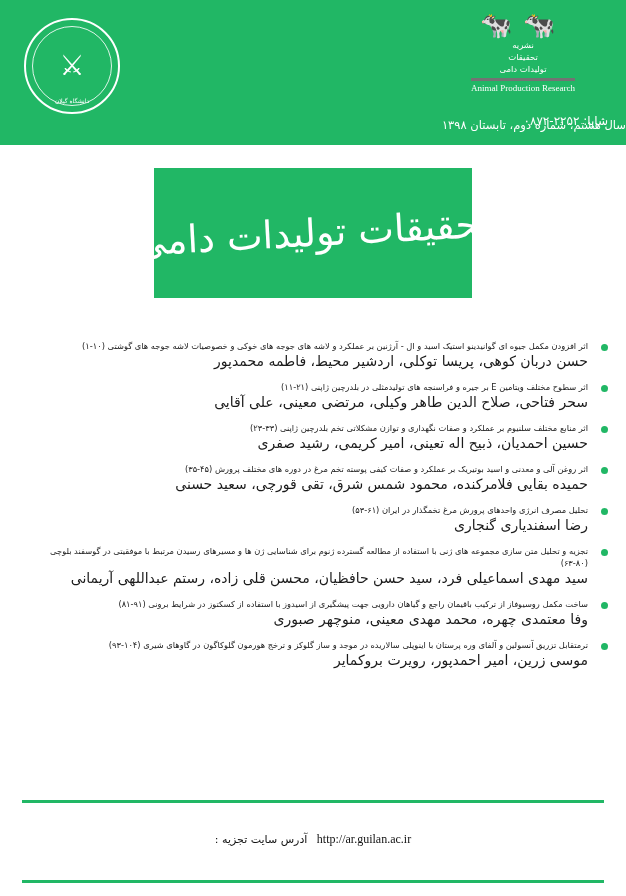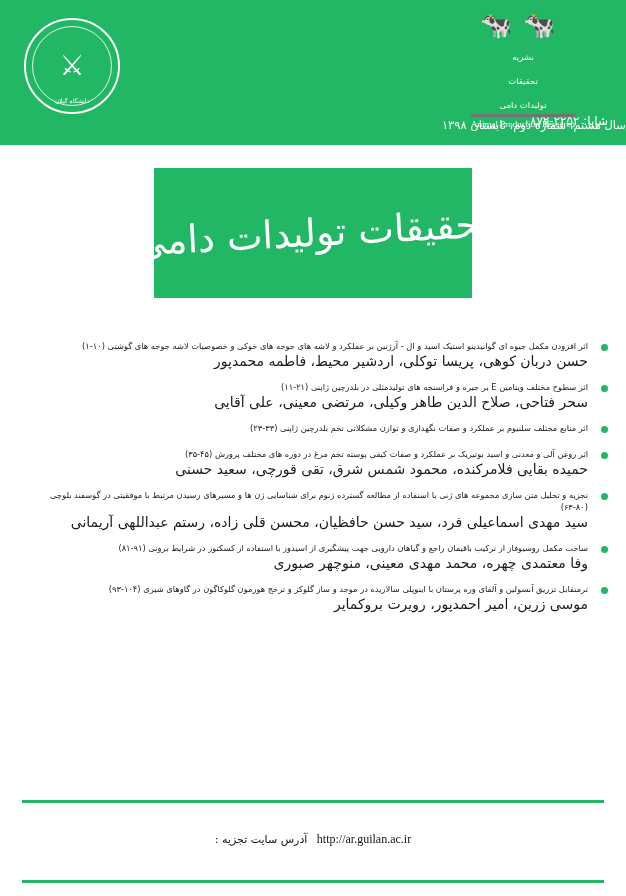--- a/index.html
+++ b/index.html
@@ -84,21 +84,21 @@
     color: #ffffff;
     text-align: center;
   }
   .emblem-right .cows {
     font-size: 26px;
     line-height: 26px;
     letter-spacing: 10px;
     color: #ffffff;
   }
   .emblem-right .fa-lines {
-    margin-top: 14px;
+    margin-top: 2px;
     font-size: 8.5px;
     line-height: 10px;
     color: #ffffff;
   }
   .emblem-right .en-line {
     margin-top: 4px;
     font-size: 9px;
     border-top: 3px solid #737373;
     padding-top: 2px;
     display: inline-block;
@@ -259,25 +259,31 @@
       <div class="entry-authors">حسن دربان کوهی، پریسا توکلی، اردشیر محیط، فاطمه محمدپور</div>
     </div>
     <div class="entry">
       <span class="bullet"></span>
       <div class="entry-title">اثر سطوح مختلف ویتامین E بر جیره و فراسنجه های تولیدمثلی در بلدرچین ژاپنی (۲۱-۱۱)</div>
       <div class="entry-authors">سحر فتاحی، صلاح الدین طاهر وکیلی، مرتضی معینی، علی آقایی</div>
     </div>
     <div class="entry">
       <span class="bullet"></span>
       <div class="entry-title">اثر منابع مختلف سلنیوم بر عملکرد و صفات نگهداری و توازن مشکلاتی تخم بلدرچین ژاپنی (۳۳-۲۳)</div>
+      <div class="entry-authors">حسین احمدیان، ذبیح اله تعینی، امیر کریمی، رشید صفری</div>
     </div>
     <div class="entry">
       <span class="bullet"></span>
       <div class="entry-title">اثر روغن آلی و معدنی و اسید بوتیریک بر عملکرد و صفات کیفی پوسته تخم مرغ در دوره های مختلف پرورش (۴۵-۳۵)</div>
       <div class="entry-authors">حمیده بقایی فلامرکنده، محمود شمس شرق، تقی قورچی، سعید حسنی</div>
+    </div>
+    <div class="entry">
+      <span class="bullet"></span>
+      <div class="entry-title">تحلیل مصرف انرژی واحدهای پرورش مرغ تخمگذار در ایران (۶۱-۵۳)</div>
+      <div class="entry-authors">رضا اسفندیاری گنجاری</div>
     </div>
     <div class="entry">
       <span class="bullet"></span>
       <div class="entry-title">تجزیه و تحلیل متن سازی مجموعه های ژنی با استفاده از مطالعه گسترده ژنوم برای شناسایی ژن ها و مسیرهای رسیدن مرتبط با موفقیتی در گوسفند بلوچی (۸۰-۶۳)</div>
       <div class="entry-authors">سید مهدی اسماعیلی فرد، سید حسن حافظیان، محسن قلی زاده، رستم عبداللهی آریمانی</div>
     </div>
     <div class="entry">
       <span class="bullet"></span>
       <div class="entry-title">ساخت مکمل روسیوفاز از ترکیب باقیمان راجع و گیاهان دارویی جهت پیشگیری از اسیدوز با استفاده از کسکتوز در شرایط برونی (۹۱-۸۱)</div>
       <div class="entry-authors">وفا معتمدی چهره، محمد مهدی معینی، منوچهر صبوری</div>

